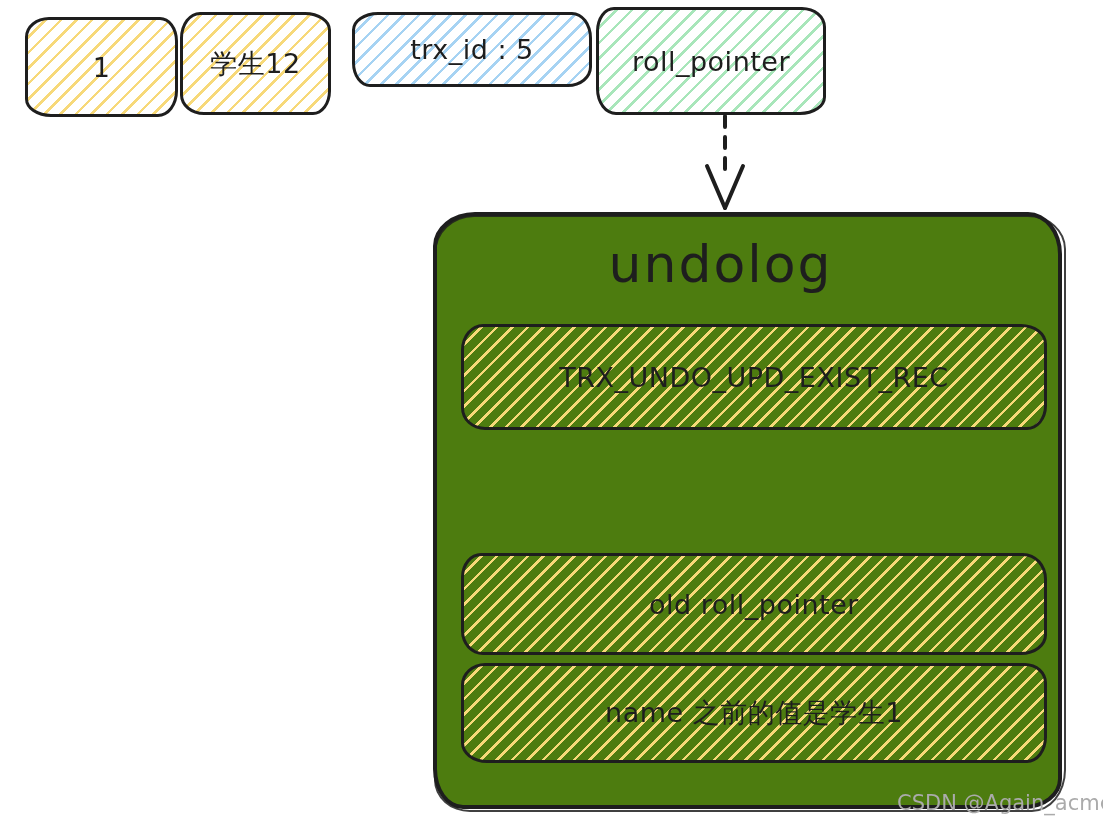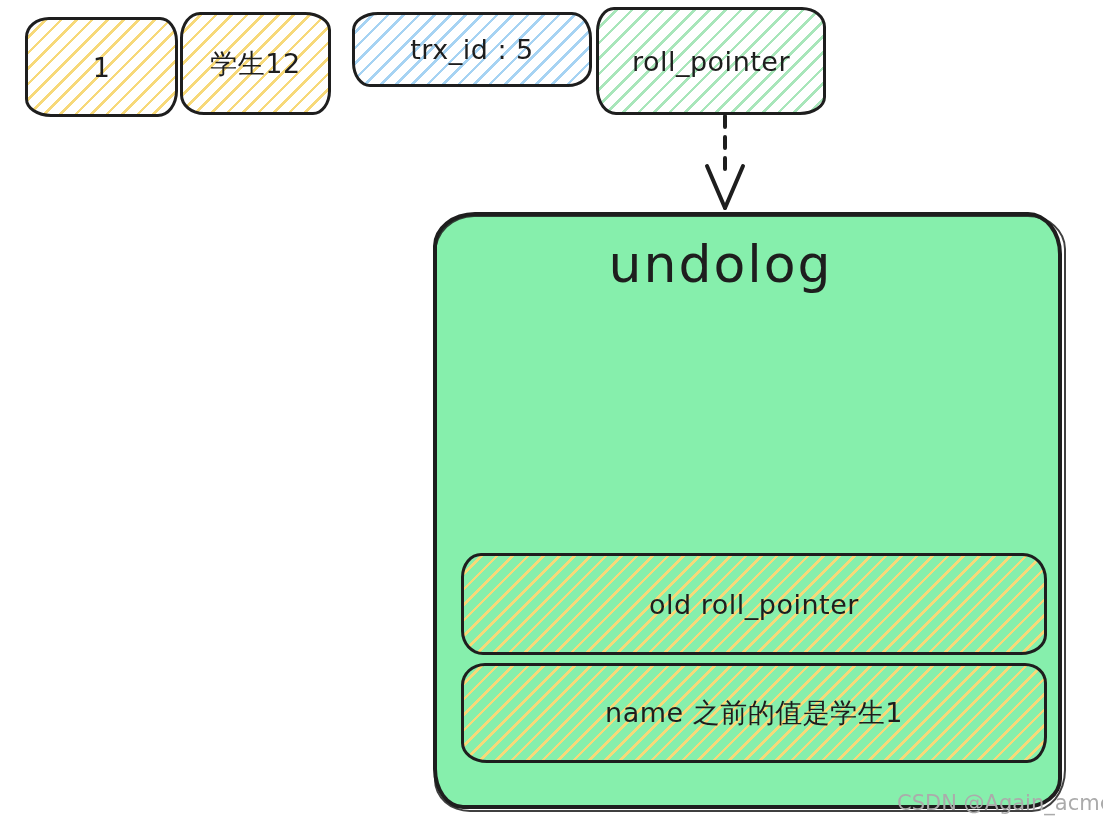--- a/index.html
+++ b/index.html
@@ -57,21 +57,21 @@
   .cell-3{left:596px; top:7px;  width:230px; height:108px;
           border-radius:18px 24px 26px 20px / 24px 20px 18px 26px;}
   
   .arrow-svg{position:absolute;left:699px;top:114px;}
   
   .undolog-box{
     position:absolute;
     left:433px; top:212px; width:629px; height:597px;
     border:4px solid var(--stroke);
     border-radius:42px 34px 38px 30px / 34px 42px 30px 40px;
-    background:#86efac;
+    background:#4d7c0f;
   }
   
   .undolog-box::before{
     content:"";
     position:absolute;
     inset:-1px -8px -7px -3px;
     border:2.5px solid var(--stroke);
     border-radius:40px 38px 34px 36px / 38px 34px 42px 32px;
     pointer-events:none;
     opacity:.85;
@@ -129,20 +129,23 @@
 
   <svg class="arrow-svg" width="52" height="100" viewBox="0 0 52 100">
     <line x1="26" y1="2" x2="26" y2="58" stroke="#1e1e1e" stroke-width="4" stroke-linecap="round" stroke-dasharray="11 10"></line>
     <path d="M8 52 L26 94" stroke="#1e1e1e" stroke-width="4" fill="none" stroke-linecap="round"></path>
     <path d="M44 52 L26 94" stroke="#1e1e1e" stroke-width="4" fill="none" stroke-linecap="round"></path>
   </svg>
 
   <div class="undolog-box">
     <div class="undolog-title">undolog</div>
 
+    <div class="sketch undolog-entry entry-0 hatch-yellow">
+      <span>TRX_UNDO_UPD_EXIST_REC</span>
+    </div>
     <div class="sketch undolog-entry entry-2 hatch-yellow">
       <span>old roll_pointer</span>
     </div>
     <div class="sketch undolog-entry entry-3 hatch-yellow">
       <span>name 之前的值是学生1</span>
     </div>
   </div>
 
   <div class="watermark">CSDN @Again_acme</div>
 

